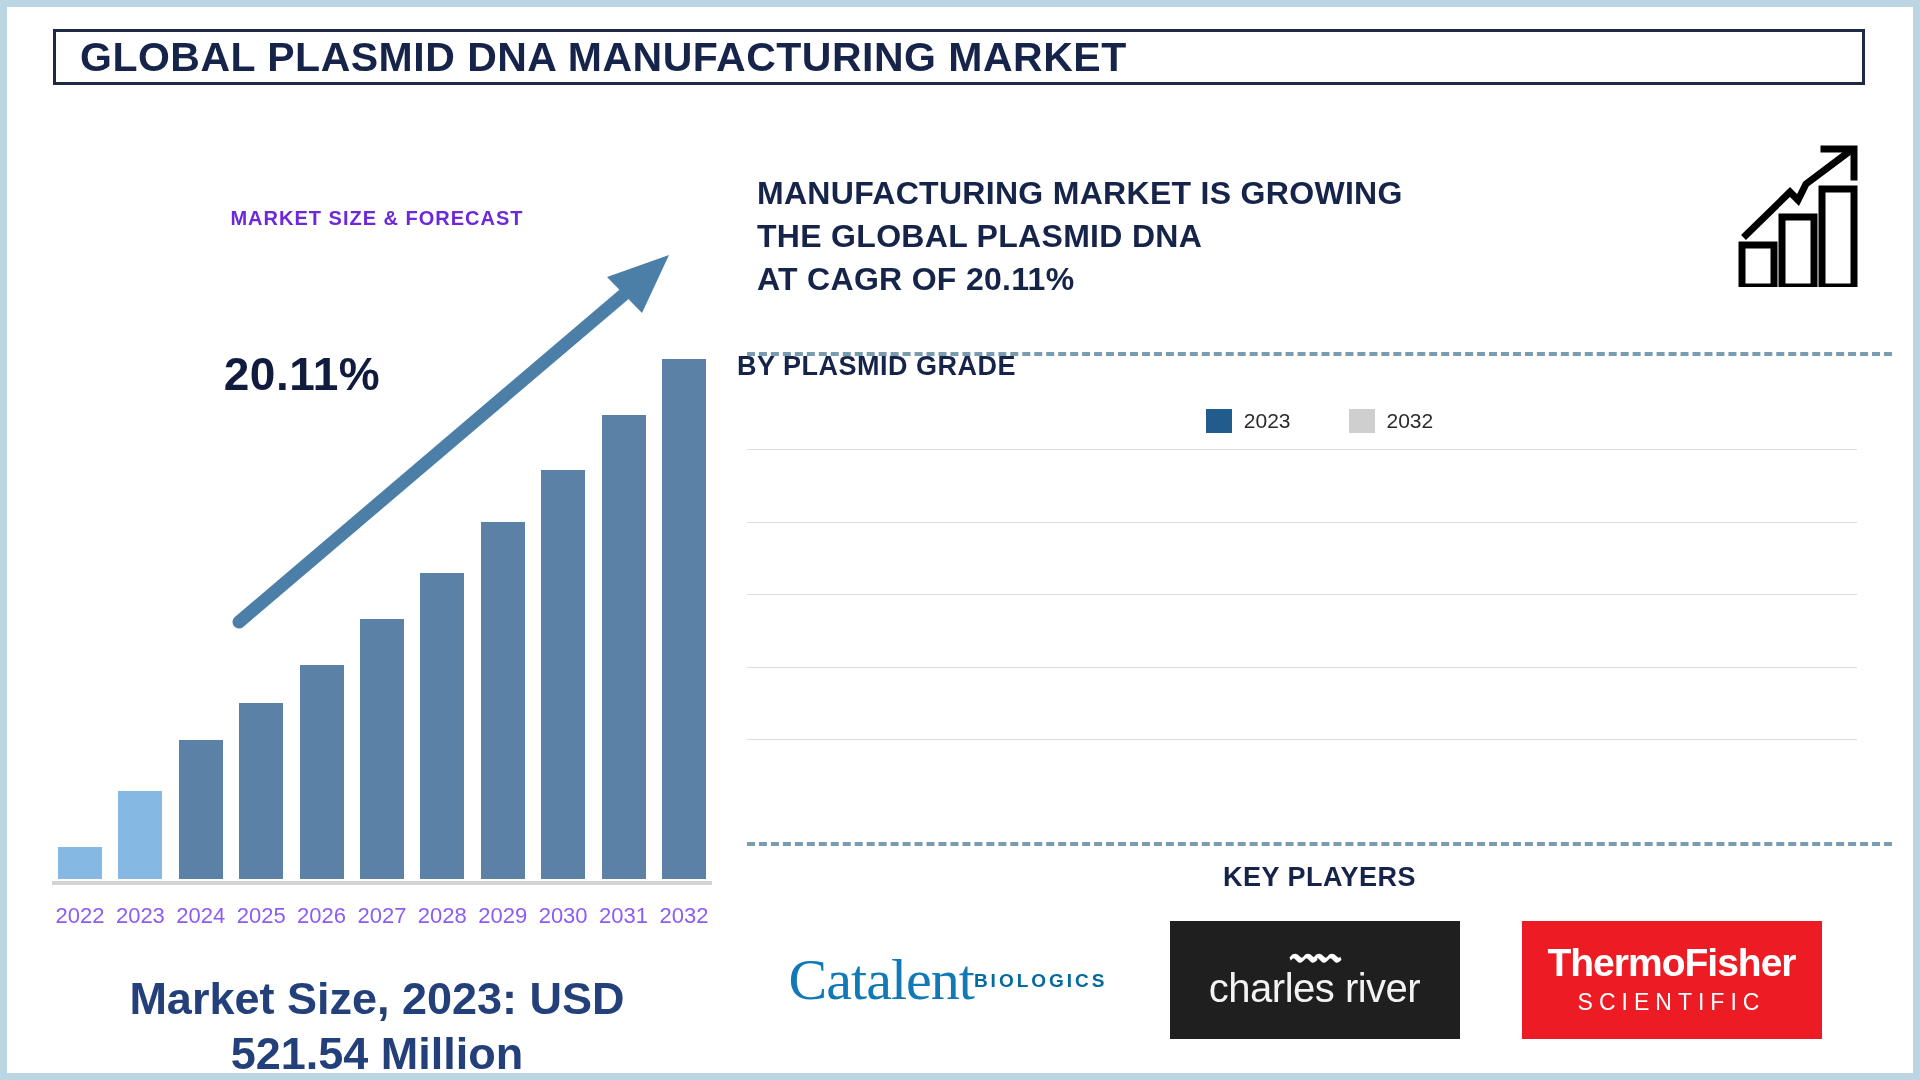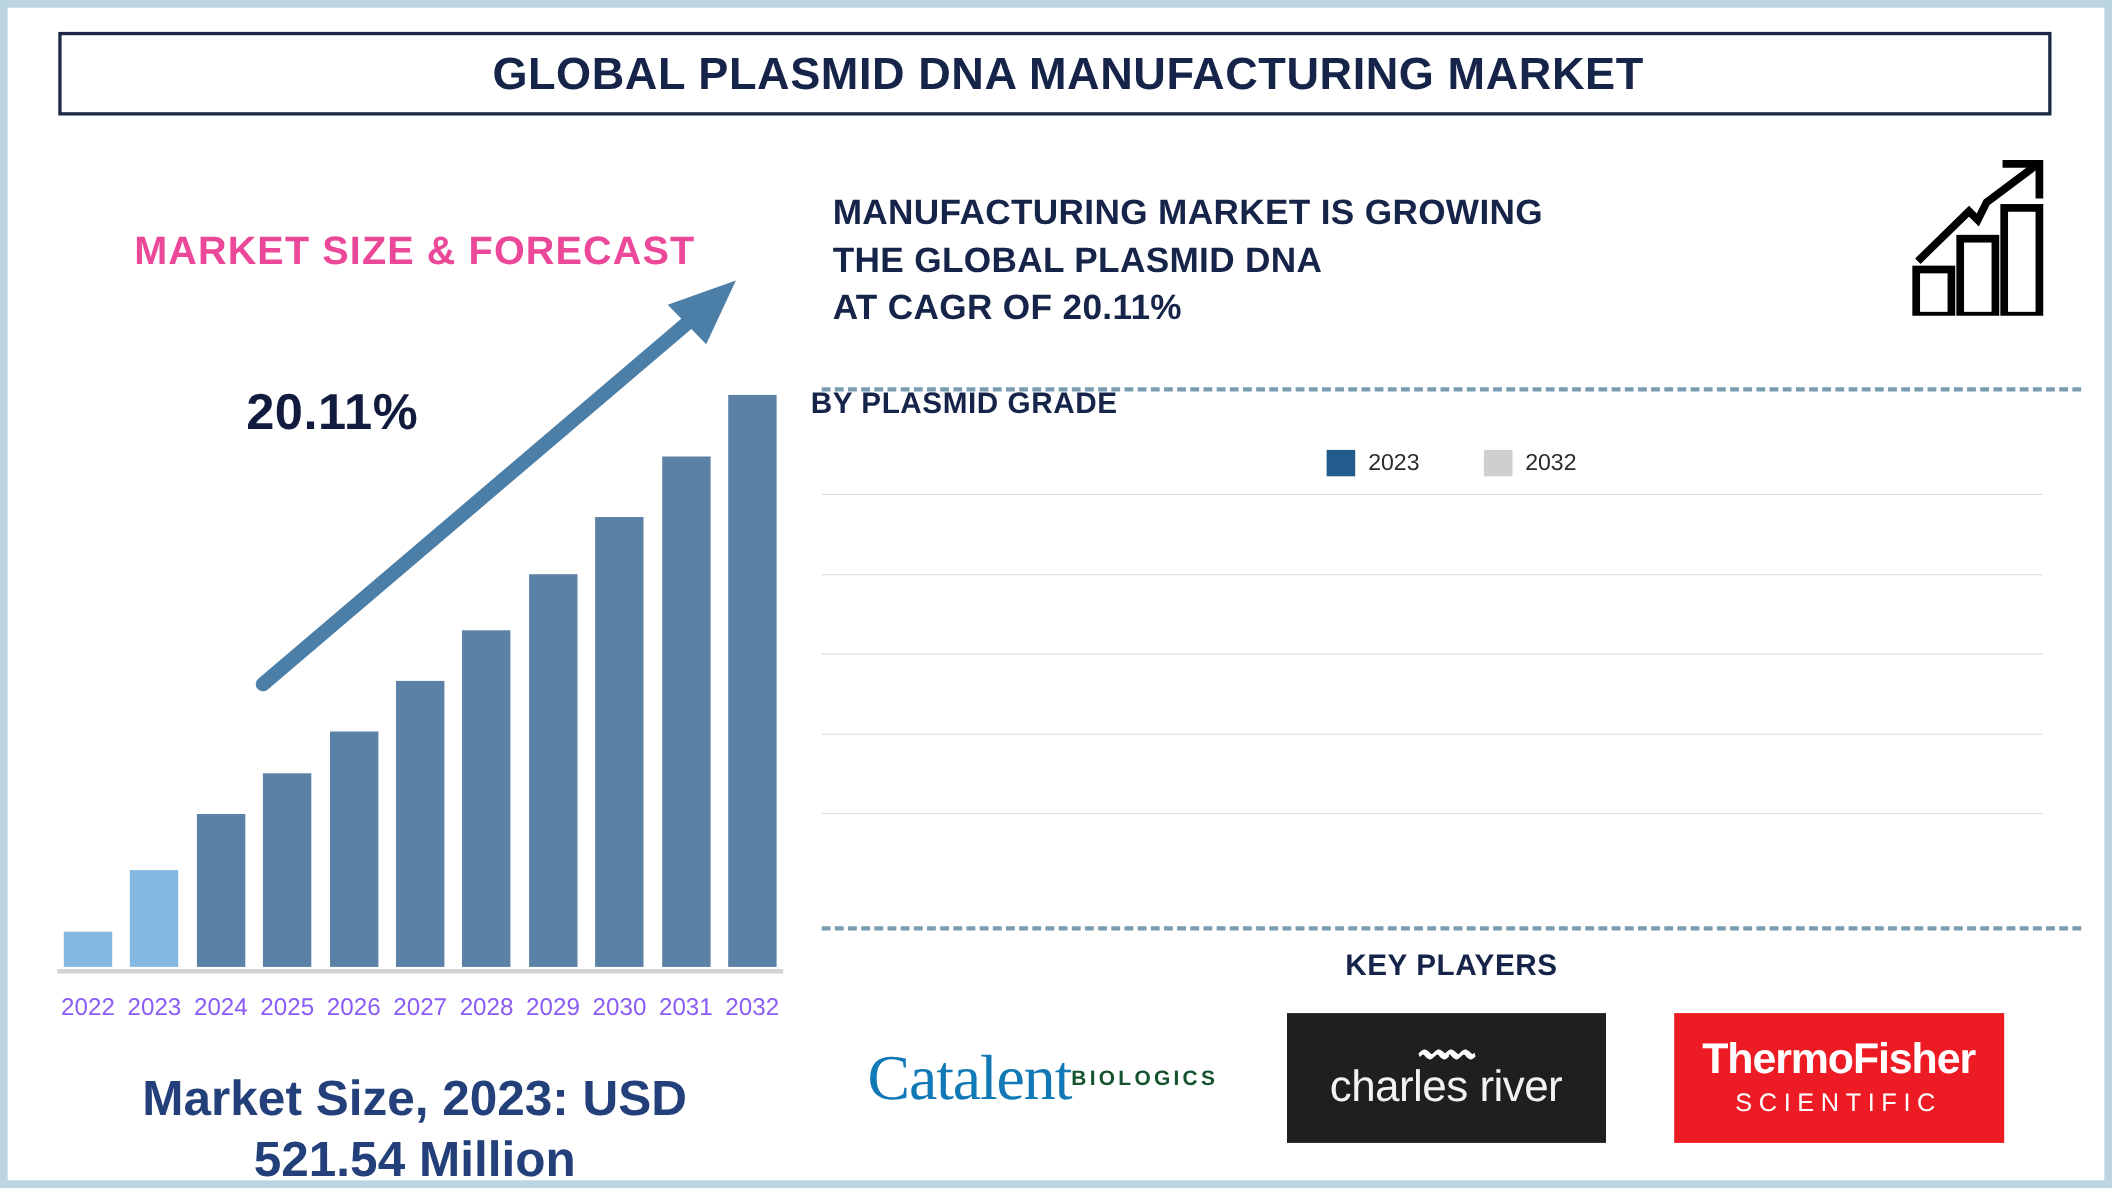--- a/index.html
+++ b/index.html
@@ -11,35 +11,35 @@
   }
   .page{
     position:relative;
     width:1920px;height:1080px;
     box-sizing:border-box;
     border:7px solid #bcd5e2;
     background:#ffffff;
   }
   
   .title-box{
-    position:absolute;left:46px;top:22px;width:1812px;height:76px;
+    position:absolute;left:46px;top:22px;width:1812px;height:56px;
     border:3px solid #1d2a46;
     box-sizing:border-box;
-    display:flex;align-items:center;justify-content:center;padding-left:24px;
+    display:flex;align-items:center;padding-left:24px;
   }
   .title-text{
     font-size:41px;font-weight:bold;color:#16244a;
     letter-spacing:0.5px;white-space:nowrap;
   }
 
   
   .left-panel{position:absolute;left:20px;top:110px;width:700px;height:950px;}
   .left-heading{
     position:absolute;left:0;top:90px;width:700px;text-align:center;
-    font-size:36px;font-weight:bold;color:#ec4899;letter-spacing:1px;
+    font-size:20px;font-weight:bold;color:#6d28d9;letter-spacing:1px;
   }
   .cagr-left{
     position:absolute;left:110px;top:230px;width:330px;text-align:center;
     font-size:46px;font-weight:bold;color:#101b3d;letter-spacing:0.5px;
   }
   .trend-arrow{position:absolute;left:200px;top:130px;width:450px;height:390px;}
 
   .lchart{
     position:absolute;left:25px;top:230px;width:660px;height:590px;
   }
@@ -117,21 +117,21 @@
   }
   .logos{
     position:absolute;left:0;top:795px;width:1165px;height:135px;
     display:flex;justify-content:center;align-items:center;gap:62px;
   }
   .logo-catalent{
     width:290px;height:120px;display:flex;
     align-items:center;justify-content:flex-end;
   }
   .cat-word{font-size:58px;color:#1179b5;font-family:"Liberation Serif", serif;letter-spacing:-1px;line-height:1;}
-  .cat-sub{font-size:19px;color:#14532d;letter-spacing:3px;font-weight:bold;margin-top:2px;}
+  .cat-sub{font-size:19px;color:#0369a1;letter-spacing:3px;font-weight:bold;margin-top:2px;}
   .logo-cr{
     width:290px;height:118px;background:#201f1f;
     display:flex;flex-direction:column;align-items:center;justify-content:center;
   }
   .cr-mark{color:#fff;font-size:26px;line-height:0.7;letter-spacing:-2px;font-weight:bold;}
   .cr-word{color:#f2f2f2;font-size:40px;letter-spacing:-0.5px;}
   .logo-tf{
     width:300px;height:118px;background:#ed1c24;
     display:flex;flex-direction:column;align-items:center;justify-content:center;
   }

